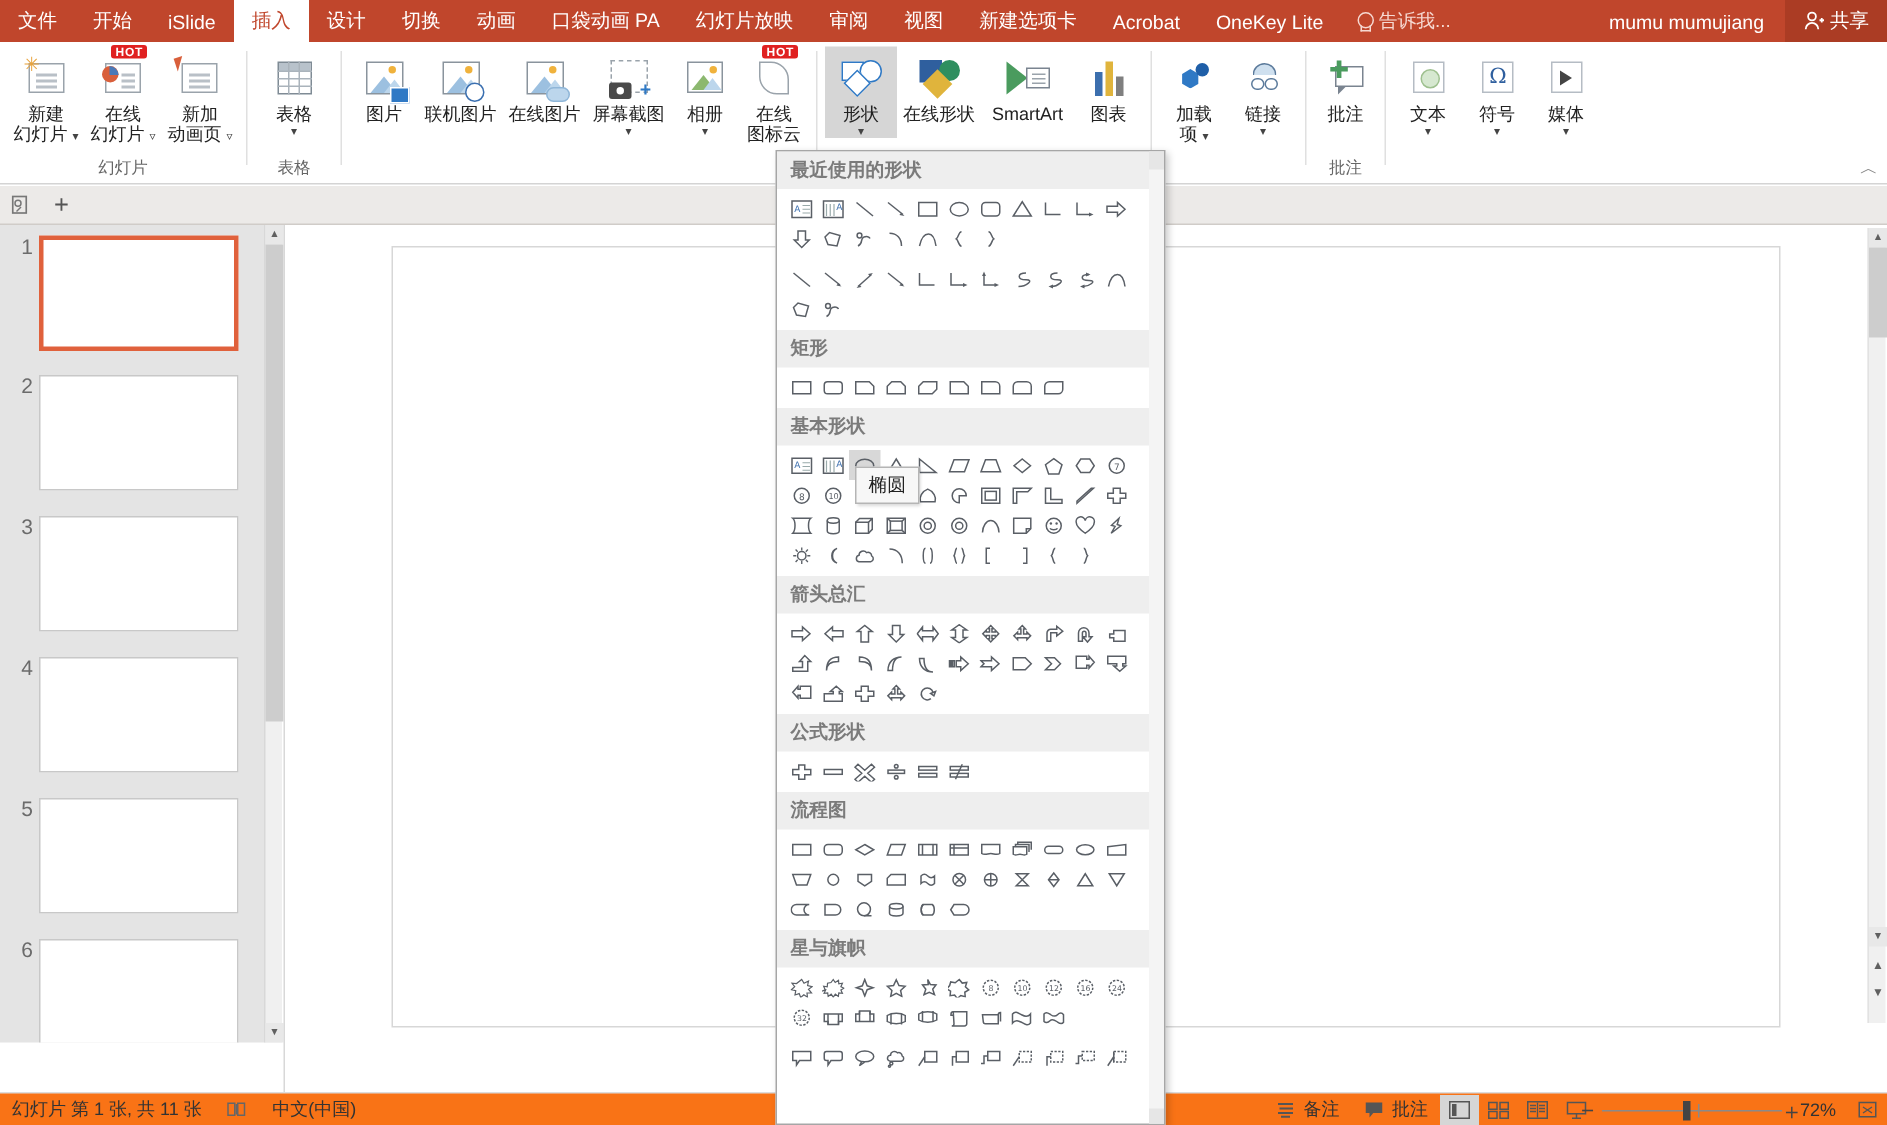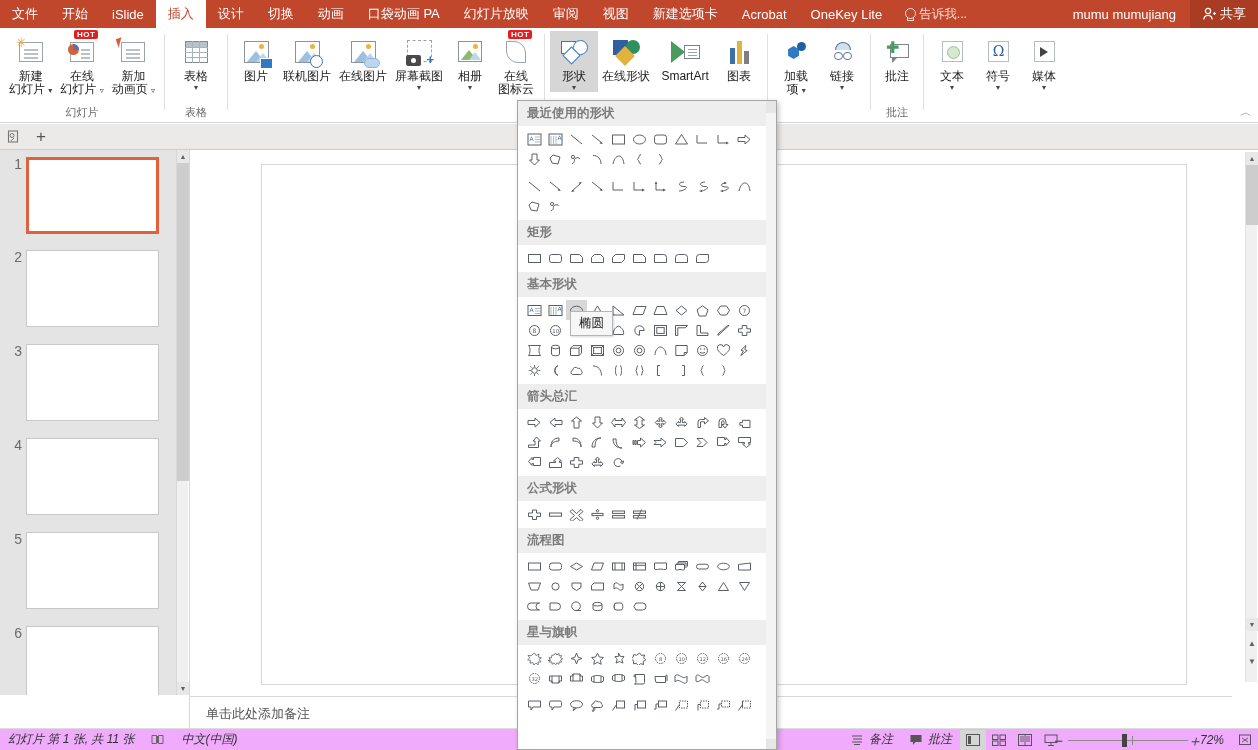--- a/index.html
+++ b/index.html
@@ -180,22 +180,22 @@
   .vscroll { position:absolute; right:1px; top:2px; width:12px; height:530px; background:#f0f0f0; border-left:1px solid #e2e2e2; }
   .vs-up { position:absolute; left:0; top:0; width:12px; height:13px; background:#e8e8e8; font-size:7px; color:#606060; display:flex;align-items:center;justify-content:center;}
   .vs-thumb{position:absolute;left:0;top:13px;width:12px;height:60px;background:#cdcdcd;}
   .vs-down{position:absolute;left:0;top:466px;width:12px;height:13px;background:#e8e8e8;font-size:7px;color:#606060;display:flex;align-items:center;justify-content:center;}
   .vs-prev{position:absolute;left:0;top:483px;width:12px;height:16px;font-size:8px;color:#606060;display:flex;align-items:center;justify-content:center;}
   .vs-next{position:absolute;left:0;top:501px;width:12px;height:16px;font-size:8px;color:#606060;display:flex;align-items:center;justify-content:center;}
 
   
   .statusbar {
     position: absolute; left: 0; top: 728px; width: 1258px; height: 22px;
-    background: #f0abfc; border-top: 1px solid #dcdcdc;
-    display: flex; align-items: center; font-size: 12px; color: #333; font-style: italic;
+    background: #f97316; border-top: 1px solid #dcdcdc;
+    display: flex; align-items: center; font-size: 12px; color: #333;
   }
   .sb-item { padding: 0 8px; display:flex; align-items:center; gap:5px; white-space:nowrap; }
   .sb-right { margin-left:auto; display:flex; align-items:center; }
   .view-btn { width:26px; height:20px; display:flex; align-items:center; justify-content:center; }
   .view-btn.active { background:#d6d6d6; }
   .zoom-track { position:relative; width:128px; height:20px; display:flex; align-items:center; }
   .zoom-line { position:absolute; left:4px; right:4px; top:10px; height:1.5px; background:#8a8a8a; }
   .zoom-mid { position:absolute; left:68px; top:6px; width:1.5px; height:9px; background:#8a8a8a; }
   .zoom-handle { position:absolute; left:58px; top:4px; width:5px; height:13px; background:#444; }
   .zoom-pct { padding:0 8px; font-size:12px; }
@@ -592,23 +592,20 @@
       <div class="ps-up">▲</div>
       <div class="ps-thumb"></div>
       <div class="ps-down">▼</div>
     </div>
     <div class="splitter-v"></div>
 
     <div class="canvas-area">
       <div class="slide-stage"></div>
     </div>
 
-    <div class="notes-area">
-      <div class="notes-text">单击此处添加备注</div>
-    </div>
 
     <div class="right-rail">
       <div class="vscroll">
         <div class="vs-up">▲</div>
         <div class="vs-thumb"></div>
         <div class="vs-down">▼</div>
         <div class="vs-prev">▲</div>
         <div class="vs-next">▼</div>
       </div>
     </div>

